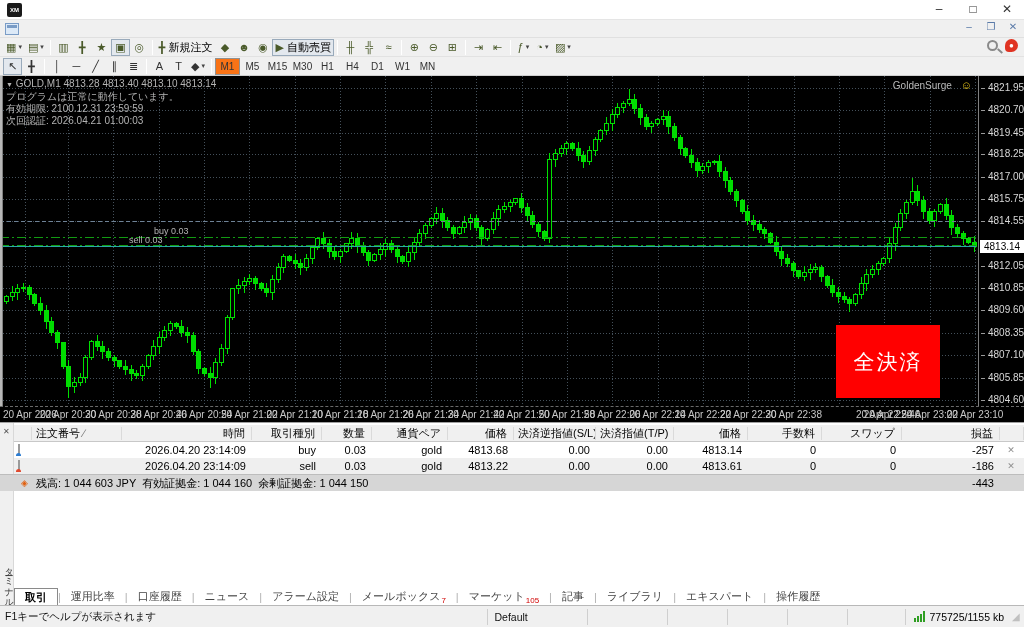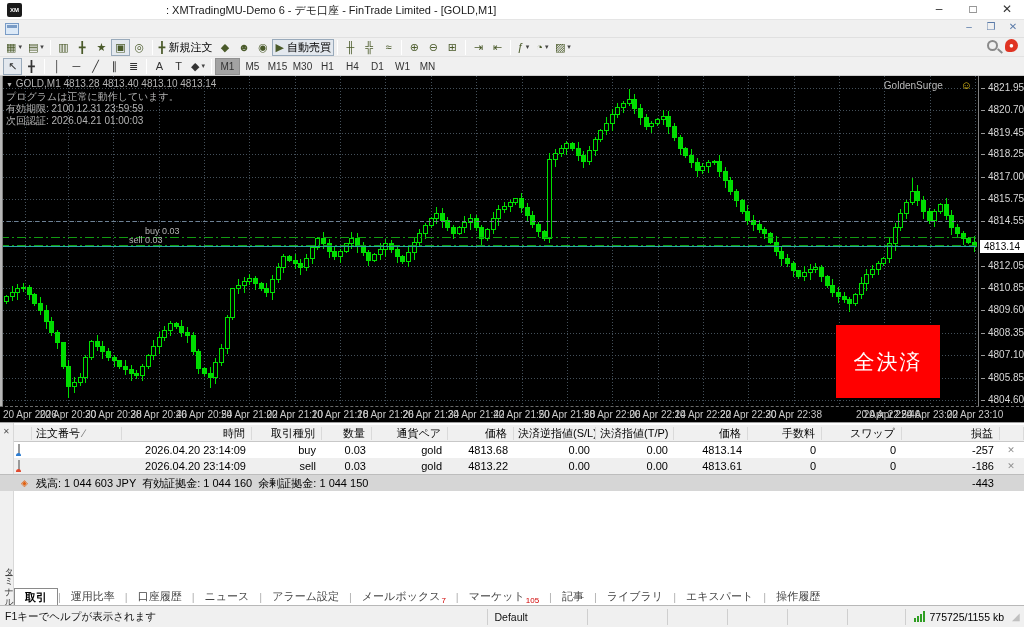--- a/index.html
+++ b/index.html
@@ -23,40 +23,40 @@
   
   .toolbar1 { position:absolute; left:0; top:38px; width:1024px; height:19px; background:#f0f0f0; border-bottom:1px solid #e2e2e2; display:flex; align-items:center; padding-left:3px; }
   .toolbar2 { position:absolute; left:0; top:57px; width:1024px; height:19px; background:#f0f0f0; border-bottom:1px solid #cfcfcf; display:flex; align-items:center; padding-left:3px; }
   .tb-sep { width:1px; height:15px; background:#c8c8c8; border-right:1px solid #fff; margin:0 3px; }
   .tb-btn { height:17px; min-width:19px; display:flex; align-items:center; justify-content:center; padding:0 2px; color:#4a5a2a; font-size:11px; white-space:nowrap; border:1px solid transparent; }
   .tb-btn .glyph { font-size:11px; }
   .tb-btn.active { background:#e3e8ee; border:1px solid #9ab; }
   .tb-btn .btn-text { margin-left:3px; color:#000; font-size:11px; }
   .tb-drop { font-size:7px; color:#444; margin-left:2px; }
   .tf-btn { height:17px; min-width:25px; text-align:center; line-height:16px; color:#333; font-size:10px; border:1px solid transparent; }
-  .tf-btn.active { background:#a3a3a3; border:1px solid #909090; }
+  .tf-btn.active { background:#f97316; border:1px solid #909090; }
   .tb-right { position:absolute; right:6px; top:39px; display:flex; align-items:center; gap:7px; }
   .search-icon { width:11px; height:11px; border:2px solid #8a8a8a; border-radius:50%; position:relative; }
   .search-icon:after { content:""; position:absolute; left:8px; top:8px; width:6px; height:2px; background:#8a8a8a; transform:rotate(40deg); }
   .notif-icon { width:13px; height:13px; background:#e03423; border-radius:50% 50% 50% 4px; color:#fff; font-size:8px; text-align:center; line-height:13px; }
 
   
   .chart { position:absolute; left:0; top:76px; width:1024px; height:346px; background:#000; }
   .chart-left-edge { position:absolute; left:0; top:0; width:3px; height:346px; background:#b8b8b8; border-right:1px solid #808080; }
   .chart-plot { position:absolute; left:0; top:0; width:978px; height:330px; }
   .price-axis { position:absolute; left:978px; top:0; width:46px; height:330px; background:#000; border-left:1px solid #808080; }
   .pricetick { position:absolute; left:2px; width:44px; font-size:10px; color:#d8d8d8; padding-left:7px; }
   .pricetick:before { content:""; position:absolute; left:0; top:6px; width:4px; border-top:1px solid #999; }
   .price-box { position:absolute; left:1px; width:44px; height:13px; background:#fff; color:#000; font-size:10px; line-height:13px; padding-left:4px; }
   .timestrip { position:absolute; left:0; top:330px; width:1024px; height:16px; background:#000; border-top:1px dashed #6a6a6a; }
   .timelabel { position:absolute; top:2px; font-size:10px; color:#c8c8c8; white-space:nowrap; transform:translateX(-50%); }
   .timelabel.first { transform:none; }
   .sym-line { position:absolute; left:6px; top:2px; color:#b4b4b4; font-size:10px; white-space:nowrap; }
   .ea-line { position:absolute; left:6px; color:#b4b4b4; font-size:10px; white-space:nowrap; }
-  .ea-badge { position:absolute; right:52px; top:3px; color:#b9b9b9; font-size:10px; display:flex; align-items:center; gap:18px; }
+  .ea-badge { position:absolute; right:52px; top:3px; color:#b9b9b9; font-size:10px; display:flex; align-items:center; gap:9px; }
   .smiley { color:#e8c61a; font-size:11px; }
   .posline-label { position:absolute; color:#b4b4b4; font-size:9px; white-space:nowrap; }
   .close-all-btn { position:absolute; left:836px; top:249px; width:104px; height:73px; background:#ff0000; color:#fff; font-size:21px; display:flex; align-items:center; justify-content:center; letter-spacing:2px; }
 
   
   .terminal { position:absolute; left:0; top:422px; width:1024px; height:183px; background:#fff; border-top:1px solid #a0a0a0; }
   .t-side { position:absolute; left:0; top:0; width:14px; height:183px; background:#f0f0f0; border-right:1px solid #d8d8d8; }
   .t-side-close { position:absolute; left:3px; top:4px; font-size:8px; color:#555; }
   .t-side-label { position:absolute; left:2px; bottom:4px; writing-mode:vertical-rl; font-size:9px; color:#333; }
   .t-grid { display:grid; grid-template-columns:18px 90px 130px 70px 50px 76px 66px 82px 78px 74px 74px 80px 1fr 24px; align-items:center; height:16px; }
@@ -87,21 +87,20 @@
   .sb-traffic { display:flex; align-items:center; gap:4px; border-left:1px solid #cfcfcf; padding:0 8px; height:16px; }
   .bars { display:flex; align-items:flex-end; gap:1px; height:11px; }
   .bars i { display:block; width:2px; background:#2f9e23; }
   .sb-grip { width:12px; color:#c0c0c0; font-size:10px; }
 </style>
 </head>
 <body>
 
 <div class="titlebar">
   <div class="app-icon">XM</div>
-  <div class="title-text">: XMTradingMU-Demo 6 - デモ口座 - FinTrade Limited - [GOLD,M1]</div>
   <div class="wbtn" style="right:68px;">–</div>
   <div class="wbtn" style="right:34px;">□</div>
   <div class="wbtn" style="right:0;">✕</div>
 </div>
 
 <div class="menubar">
   <span class="menu-chart-icon"></span>
   <span class="mdi-btns">
     <span>–</span>
     <span>❐</span>
@@ -611,21 +610,21 @@
     </svg>
   <div class="chart-left-edge"></div>
   <div class="sym-line"><span style="font-size:7px;">▼</span> <span>GOLD,M1   4813.28 4813.40 4813.10 4813.14</span></div>
   <div class="ea-line" style="top:14px;">プログラムは正常に動作しています。</div>
   <div class="ea-line" style="top:26px;">有効期限: 2100.12.31 23:59:59</div>
   <div class="ea-line" style="top:38px;">次回認証: 2026.04.21 01:00:03</div>
   <div class="ea-badge">
     <span>GoldenSurge</span>
       <span class="smiley">☺</span>
   </div>
-  <div class="posline-label" style="left:145px; top:150px;">buy 0.03</div>
+  <div class="posline-label" style="left:154px; top:150px;">buy 0.03</div>
   <div class="posline-label" style="left:129px; top:159px;">sell 0.03</div>
   <div class="close-all-btn">全決済</div>
   <div class="price-axis" id="price-axis">
       <div class="pricetick" style="top: 6px;">4821.95</div>
       <div class="pricetick" style="top: 28px;">4820.70</div>
       <div class="pricetick" style="top: 51px;">4819.45</div>
       <div class="pricetick" style="top: 72px;">4818.25</div>
       <div class="pricetick" style="top: 95px;">4817.00</div>
       <div class="pricetick" style="top: 117px;">4815.75</div>
       <div class="pricetick" style="top: 139px;">4814.55</div>

